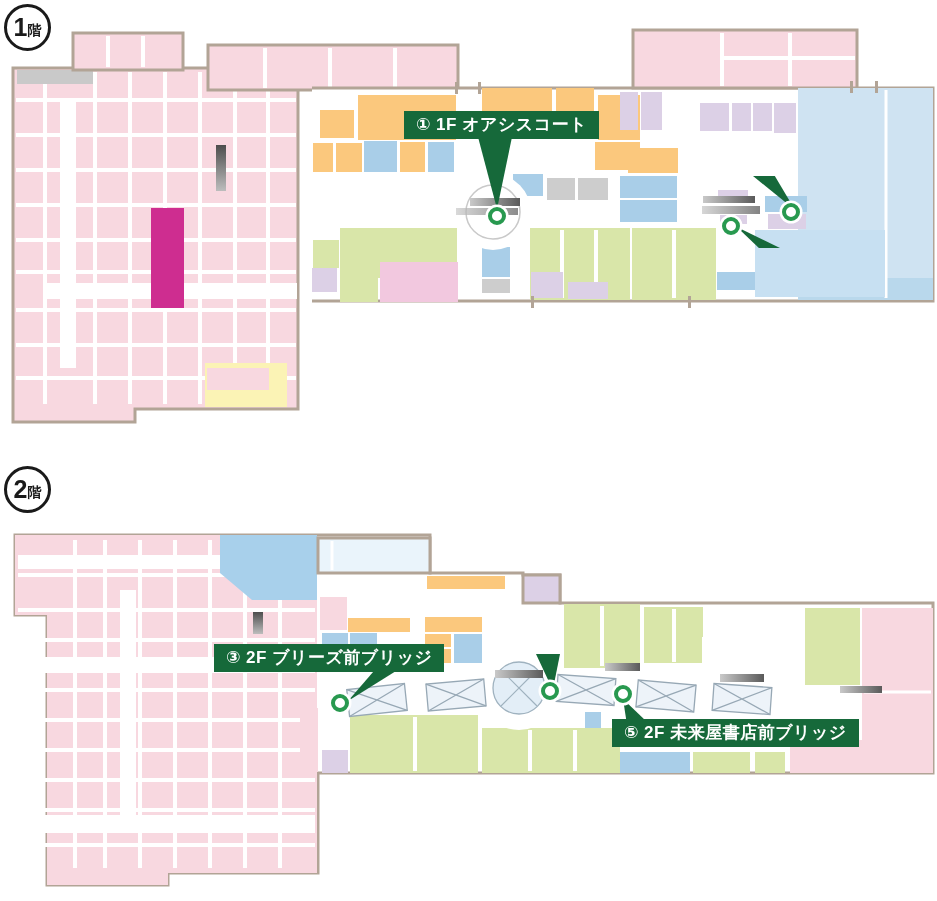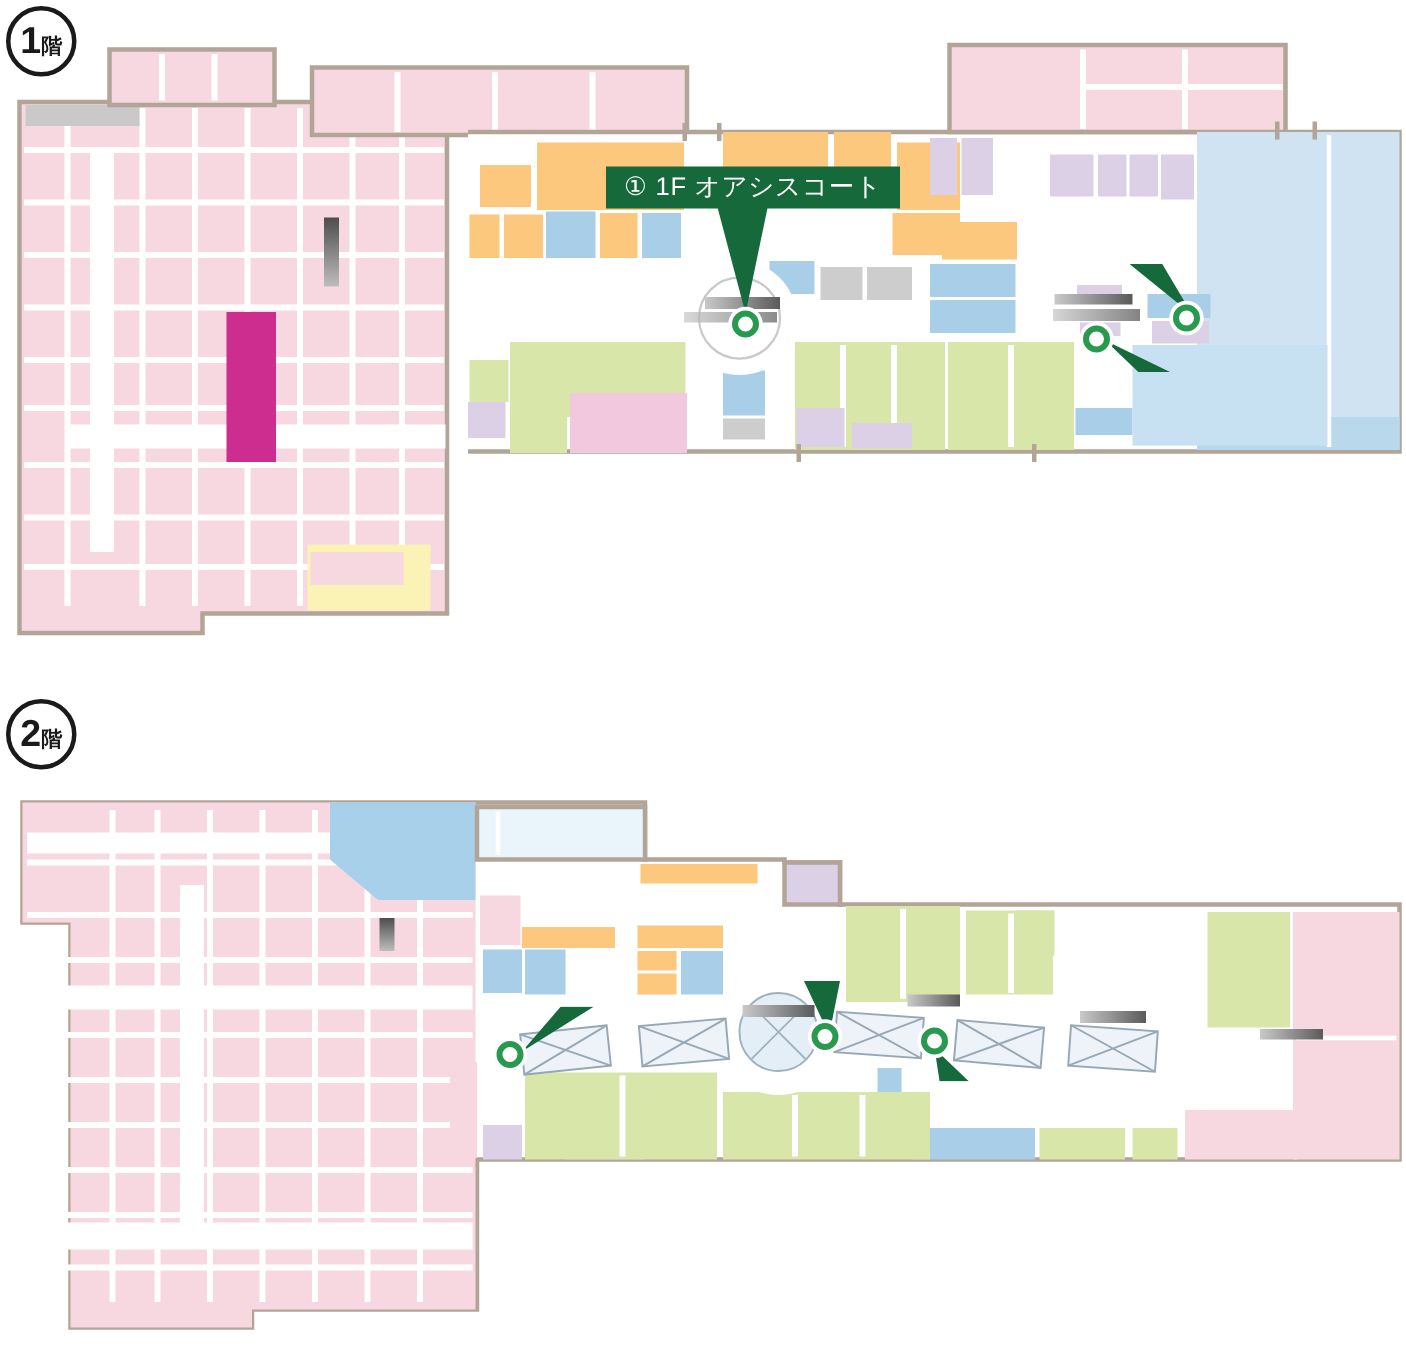--- a/index.html
+++ b/index.html
@@ -4,21 +4,21 @@
 <style>
   html,body{margin:0;padding:0;background:#fff;}
   #stage{position:relative;width:937px;height:901px;background:#fff;overflow:hidden;
          font-family:"Liberation Sans","DejaVu Sans",sans-serif;}
   .map-svg{position:absolute;left:0;}
   .floor-badge{position:absolute;width:47px;height:47px;border-radius:50%;
     background:#fff;border:3.5px solid #1a1a1a;box-sizing:border-box;
     display:flex;align-items:center;justify-content:center;z-index:30;}
   .fb-num{font-size:25px;font-weight:700;color:#1a1a1a;line-height:1;}
   .fb-suffix{font-size:14px;font-weight:700;color:#1a1a1a;line-height:1;margin-top:5px;}
-  .callout{position:absolute;background:#16693A;color:#fff;font-size:17px;font-weight:400;
+  .callout{position:absolute;background:#16693A;color:#fff;font-size:17px;font-weight:700;
     line-height:21px;padding:3px 12px 4px;white-space:nowrap;letter-spacing:.5px;z-index:20;}
   .pointer{position:absolute;background:#16693A;z-index:19;}
   .marker{position:absolute;width:18px;height:18px;border-radius:50%;background:#fff;
     border:4.5px solid #28994F;box-sizing:border-box;box-shadow:0 0 0 2.5px #fff;
     transform:translate(-50%,-50%);z-index:25;}
 </style>
 </head>
 <body>
 
 <div id="stage">
@@ -262,21 +262,23 @@
   <div class="callout" style="left:404px;top:111px">① 1F オアシスコート</div>
   <div class="marker" style="left:497px;top:216px"></div>
 
   <div class="pointer" style="left:753px;top:176px;width:42px;height:34px;clip-path:polygon(0 0,52% 0,100% 100%)"></div>
   <div class="marker" style="left:791px;top:212px"></div>
 
   <div class="pointer" style="left:736px;top:226px;width:44px;height:23px;clip-path:polygon(2% 4%,100% 96%,52% 96%)"></div>
   <div class="marker" style="left:731px;top:226px"></div>
 
   <div class="pointer" style="left:348px;top:671px;width:48px;height:30px;clip-path:polygon(54% 0,100% 0,0 100%)"></div>
+  <div class="callout" style="left:214px;top:644px">③ 2F ブリーズ前ブリッジ</div>
   <div class="marker" style="left:340px;top:703px"></div>
 
   <div class="pointer" style="left:536px;top:654px;width:24px;height:36px;clip-path:polygon(0 0,100% 0,70% 100%)"></div>
   <div class="marker" style="left:550px;top:691px"></div>
 
   <div class="pointer" style="left:618px;top:699px;width:28px;height:22px;clip-path:polygon(18% 0,100% 100%,30% 100%)"></div>
+  <div class="callout" style="left:612px;top:719px">⑤ 2F 未来屋書店前ブリッジ</div>
   <div class="marker" style="left:623px;top:694px"></div>
 
 </div>
 
 </body></html>

